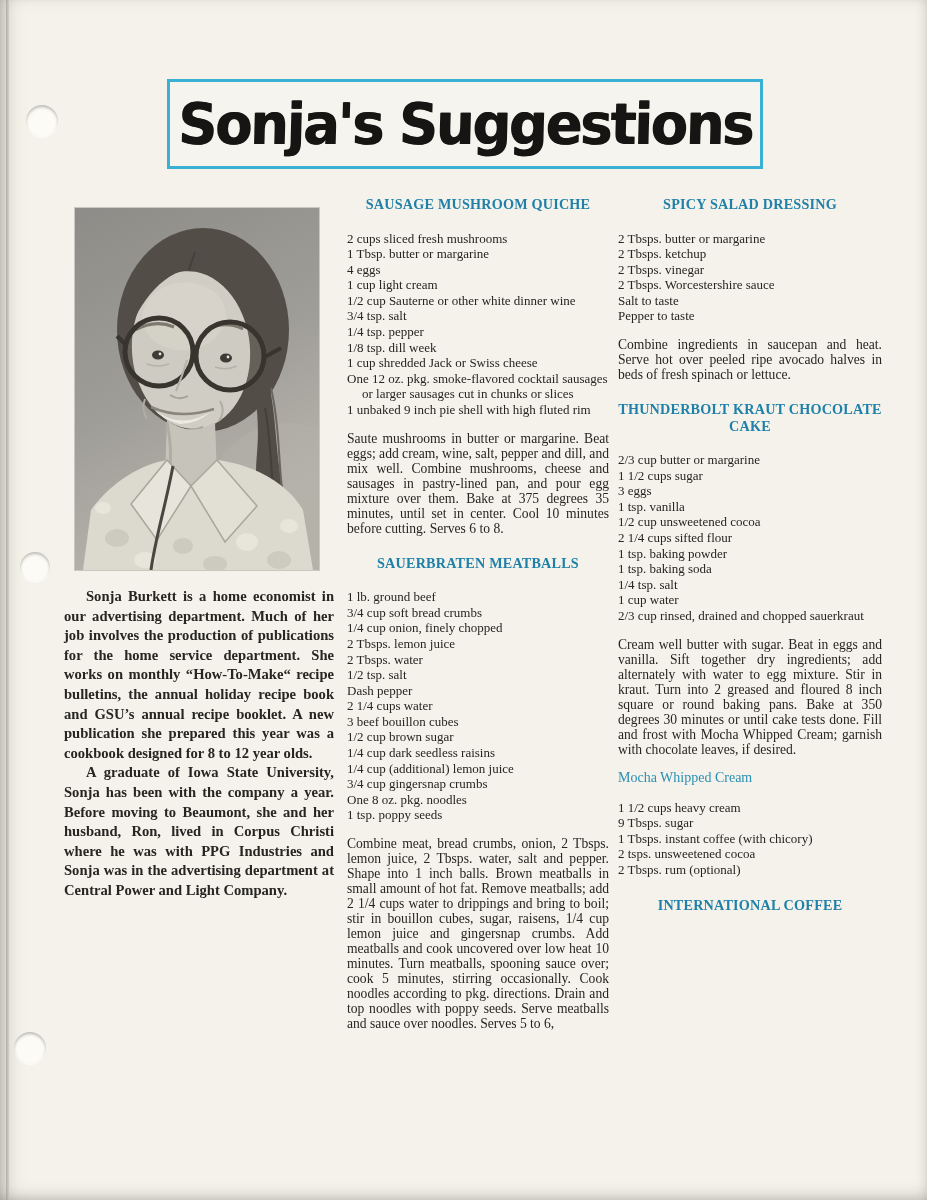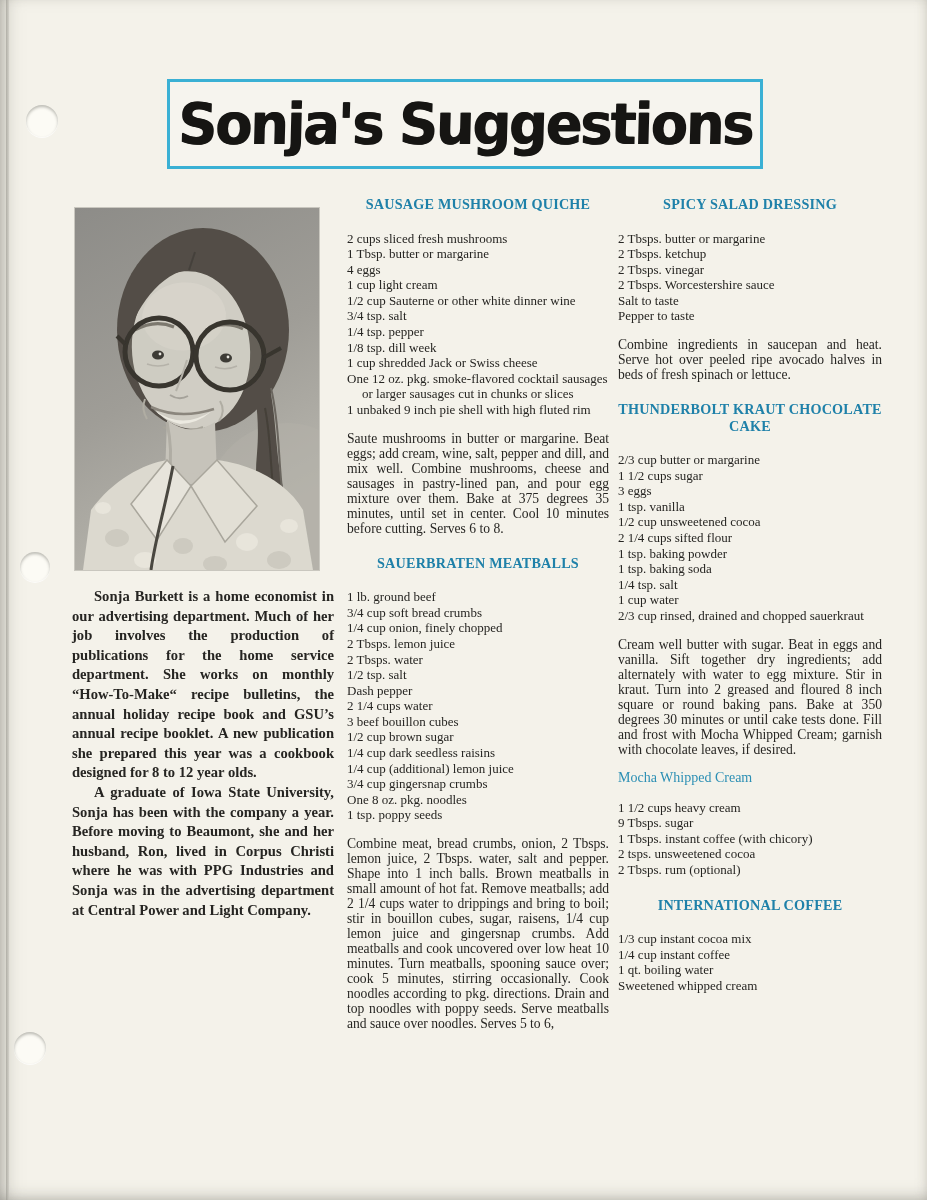--- a/index.html
+++ b/index.html
@@ -52,21 +52,21 @@
   .col{position:absolute;}
   .col-left{left:64px;top:208px;width:270px;}
   .col-mid{left:347px;top:196px;width:262px;}
   .col-right{left:618px;top:196px;width:264px;}
 
   .photo-frame{margin-left:11px;width:244px;height:362px;overflow:hidden;
     outline:1px solid #c9c7bf;}
   .photo-frame svg{display:block;}
 
   .bio{margin-top:17px;font-weight:bold;font-size:14.6px;line-height:19.6px;
-    text-align:justify;margin-left:8px;}
+    text-align:justify;}
   .bio p{margin:0;text-indent:22px;}
 
   .recipe-heading{
     color:var(--heading);font-weight:bold;font-size:14.2px;line-height:16.5px;
     text-align:center;letter-spacing:.2px;margin:0 0 0 0;
   }
   .recipe-heading.space-above{margin-top:19px;}
   .sub-heading{
     color:var(--subheading);font-weight:normal;font-size:14px;
     text-align:left;margin:13px 0 0 0;
@@ -260,20 +260,14 @@
     <ul class="ingredients tight">
         <li>1 1/2 cups heavy cream</li>
         <li>9 Tbsps. sugar</li>
         <li>1 Tbsps. instant coffee (with chicory)</li>
         <li>2 tsps. unsweetened cocoa</li>
         <li>2 Tbsps. rum (optional)</li>
       </ul>
   </div>
   <div>
     <h3 class="recipe-heading space-above">INTERNATIONAL COFFEE</h3>
-    <ul class="ingredients">
-        <li>1/3 cup instant cocoa mix</li>
-        <li>1/4 cup instant coffee</li>
-        <li>1 qt. boiling water</li>
-        <li>Sweetened whipped cream</li>
-      </ul>
   </div>
 </div>
 
 </body></html>

